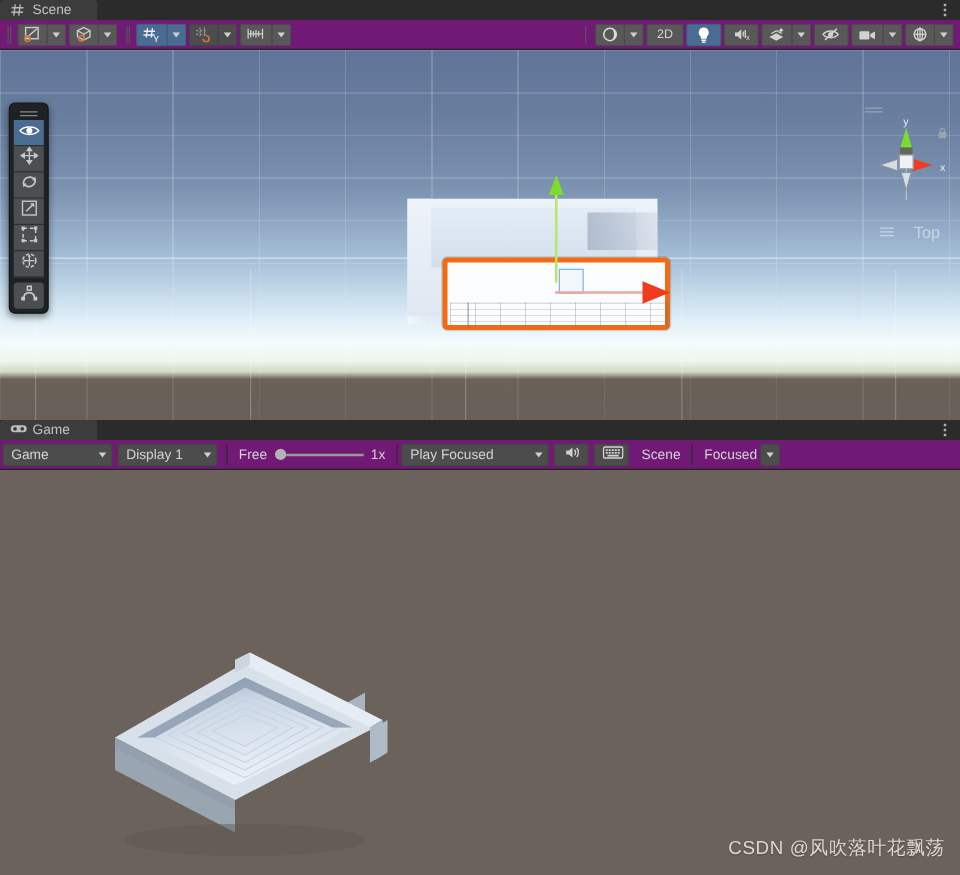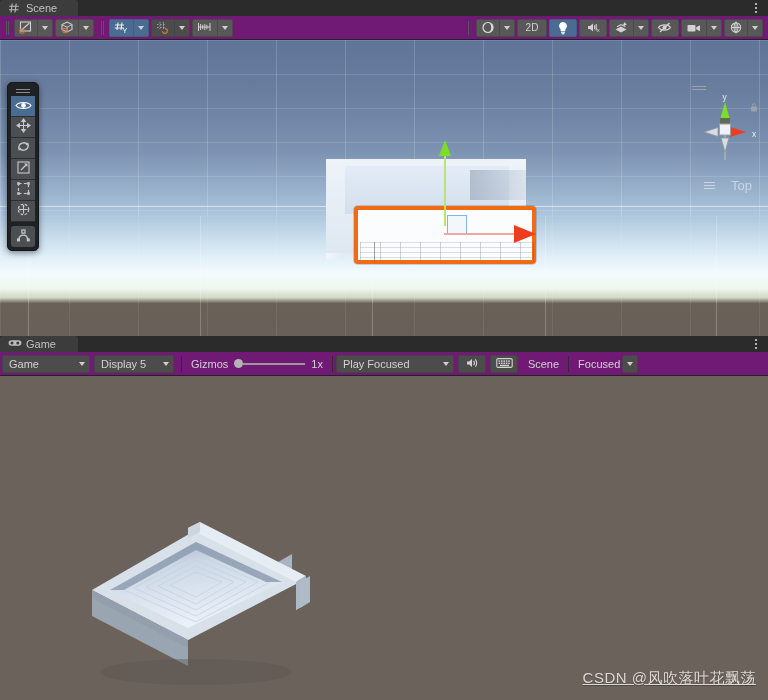--- a/index.html
+++ b/index.html
@@ -163,21 +163,20 @@
   .obj-tick { position:absolute; width:1px; height:20px; background:rgba(110,115,120,.65); top:202px;}
 
   
   .game-view {
     position:relative; width:768px; height:324px; background:#6a625b; overflow:hidden;
   }
   .watermark {
     position:absolute; right:12px; bottom:12px;
     color:#ded8d2; font-size:15px; letter-spacing:.5px;
     text-shadow: 0 1px 1px rgba(0,0,0,.25);
-    text-decoration: underline;
   }
 
   
   .g-field {
     height:18px; background:#4c4c4c; border:1px solid #444; border-radius:2px;
     display:flex; align-items:center; justify-content:space-between; gap:6px;
     padding:0 4px 0 6px; color:#d2d2d2; font-size:11px; margin-right:4px; cursor:pointer;
   }
   .g-plain { color:#d2d2d2; font-size:11px; padding:0 6px; cursor:pointer; }
   .g-sep { width:1px; height:16px; background:#2d2d2d; margin:0 3px; }
@@ -533,26 +532,26 @@
           <i></i>
         </div>
     </div>
 
     <div class="toolbar" style="padding:0 2px;">
       <div class="g-field" style="width:88px">
         <span>Game</span>
         <span class="caret"></span>
       </div>
       <div class="g-field" style="width:80px">
-        <span>Display 5</span>
+        <span>Display 1</span>
         <span class="caret"></span>
       </div>
 
       <div class="g-sep"></div>
-      <span class="g-plain">Gizmos</span>
+      <span class="g-plain">Free</span>
       <div class="slider">
         <span class="knob"></span>
         <span class="rail"></span>
       </div>
       <span class="g-plain">1x</span>
       <div class="g-sep"></div>
 
       <div class="g-field" style="width:118px">
         <span>Play Focused</span>
         <span class="caret"></span>

